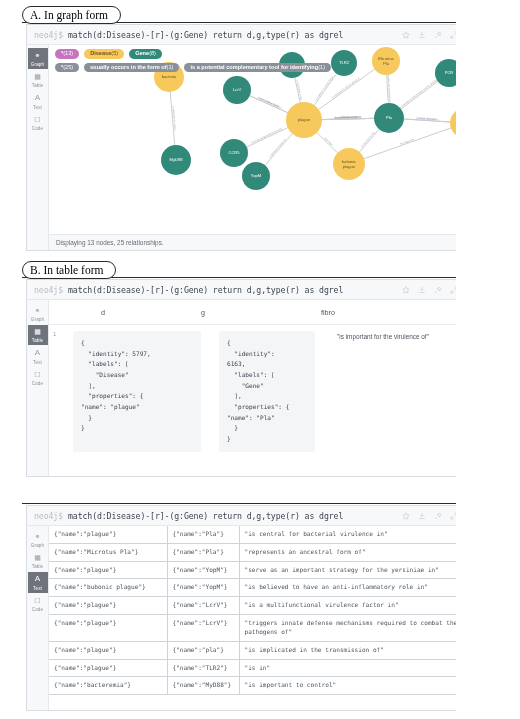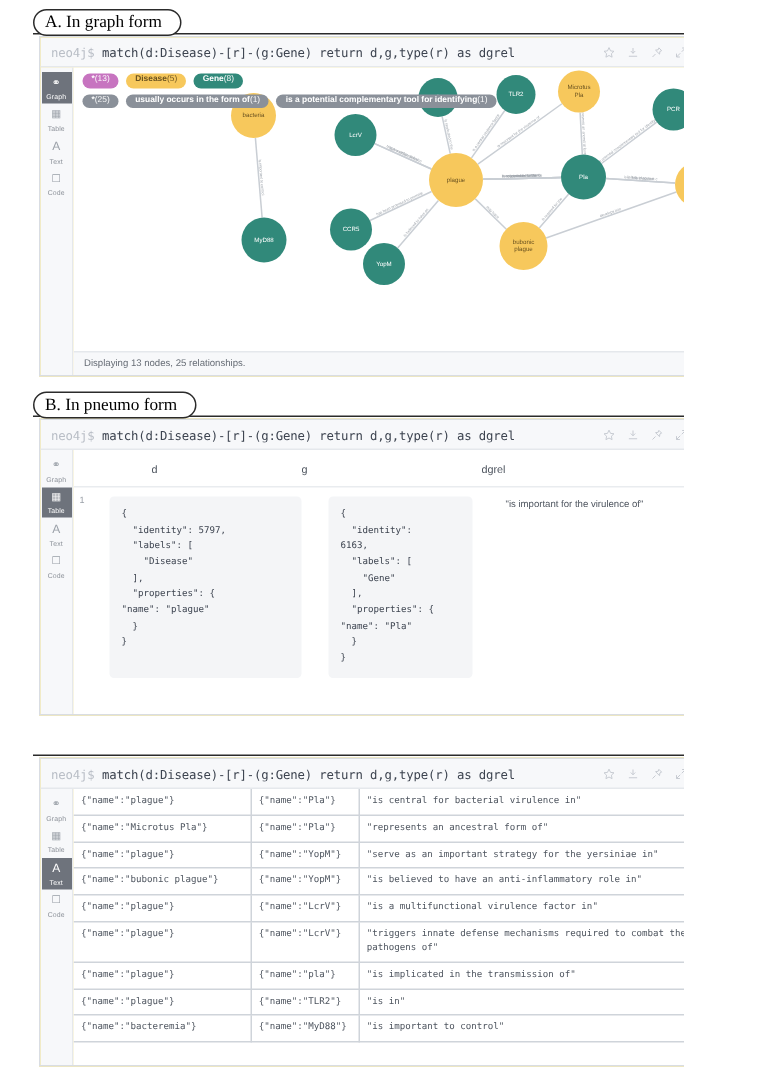--- a/index.html
+++ b/index.html
@@ -15,21 +15,21 @@
     position:absolute;
     font-family:"Liberation Serif", serif;
     font-size:11.5px;color:#000;
     border:1px solid #2b2b2b;border-radius:11px;
     padding:1.5px 12px 2.5px 7px;
     background:#fff;z-index:6;white-space:nowrap;
   }
   .caprule{position:absolute;height:1px;background:#2b2b2b;z-index:5;}
 
   
-  .frame{position:absolute;background:#fde047;border:1px solid #d9dde3;box-sizing:border-box;}
+  .frame{position:absolute;background:#0369a1;border:1px solid #d9dde3;box-sizing:border-box;}
   .fbar{
     height:20px;background:#f7f8fa;border-bottom:1px solid #e5e8ec;
     display:flex;align-items:center;padding:0 5px 0 7px;box-sizing:border-box;
   }
   .prompt{
     font-family:"DejaVu Sans Mono","Liberation Mono",monospace;
     font-size:8.2px;color:#b9bec6;margin-right:5px;letter-spacing:-.1px;
   }
   .query{
     font-family:"DejaVu Sans Mono","Liberation Mono",monospace;
@@ -294,21 +294,21 @@
             <text class="nodelbl dark" x="300" y="121.5">plague</text>
           </g>
         </svg>
 
       <div class="statusbar">
         <span>Displaying 13 nodes, 25 relationships.</span>
       </div>
     </div>
   </div>
 
-  <div class="caption" style="left:22px;top:261px;">B. In pneumo form</div>
+  <div class="caption" style="left:22px;top:261px;">B. In table form</div>
   <div class="caprule" style="left:22px;top:277px;width:476px;"></div>
 
   <div class="frame" style="left:26px;top:279px;width:472px;height:198px;">
     <div class="fbar">
       <span class="prompt">neo4j$</span>
       <span class="query">match(d:Disease)-[r]-(g:Gene) return d,g,type(r) as dgrel</span>
       <span class="ficons">
         <span>
             <svg width="8" height="8" viewBox="0 0 16 16">
               <path d="M8 1.5l2 4.3 4.6.6-3.4 3.2.9 4.6L8 12l-4.1 2.2.9-4.6L1.4 6.4 6 5.8z" fill="none" stroke="#c5cad1" stroke-width="1.3"></path>
@@ -359,21 +359,21 @@
       <div class="railitem">
         <span class="ricon">☐</span>
         <span class="rlabel">Code</span>
       </div>
     </div>
 
     <div class="tview">
       <div class="thead">
         <div class="c1">d</div>
         <div class="c2">g</div>
-        <div class="c3">dgrel</div>
+        <div class="c3">fibro</div>
       </div>
       <div class="trow">
         <div class="rownum">1</div>
         <div class="jsonbox jb1">{
   "identity": 5797,
   "labels": [
     "Disease"
   ],
   "properties": {
 "name": "plague"

